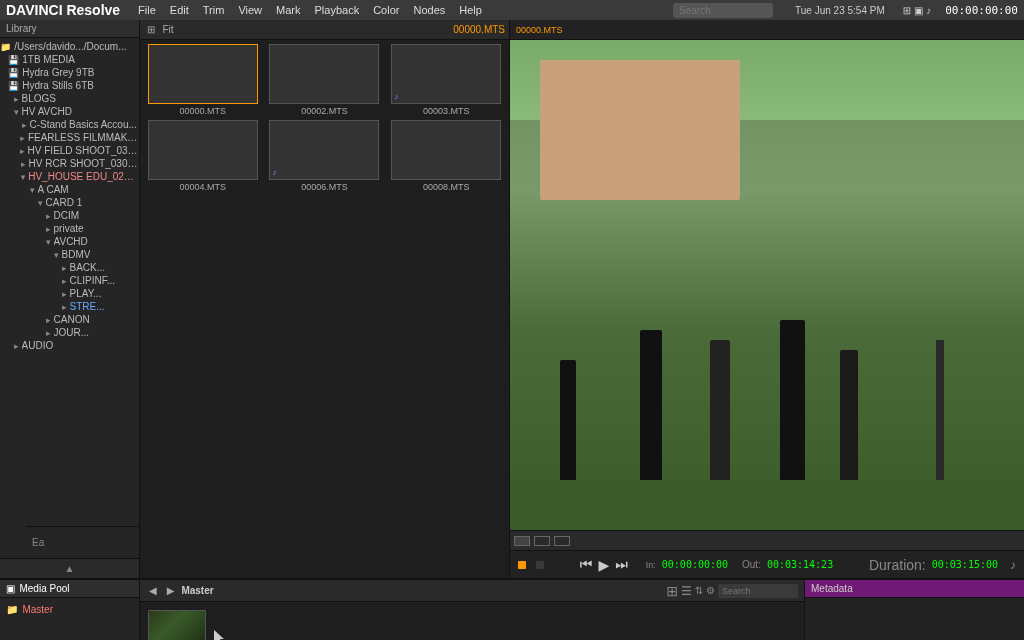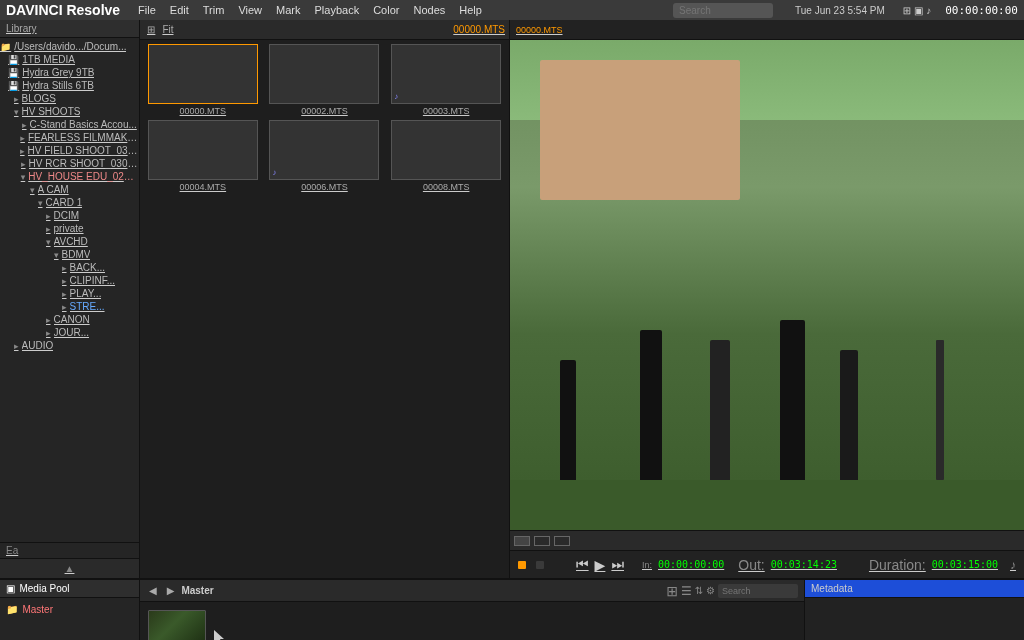--- a/index.html
+++ b/index.html
@@ -53,21 +53,20 @@
       font-size: 10px;
       color: #ccc;
       margin-left: 4px;
     }
 
     
     #main-container {
       display: flex;
       flex-direction: row;
       height: calc(640px - 20px - 30px - 32px);
-      text-decoration: underline;
       
     }
 
     
     #left-panel {
       width: 140px;
       background: #252525;
       border-right: 1px solid #111;
       display: flex;
       flex-direction: column;
@@ -395,21 +394,21 @@
 
     
     #metadata-panel {
       width: 220px;
       background: #222;
       border-left: 1px solid #111;
       display: flex;
       flex-direction: column;
     }
     #metadata-panel .meta-header {
-      background: #1d4ed8;
+      background: #701a75;
       padding: 3px 6px;
       font-size: 10px;
       color: #ccc;
       border-bottom: 1px solid #111;
     }
     #metadata-panel .meta-content {
       flex: 1;
       display: flex;
       flex-direction: column;
       align-items: center;
@@ -474,21 +473,21 @@
         <span class="label">Hydra Stills 6TB</span>
       </div>
       <div class="tree-item">
         <span class="indent" style="width:14px"></span>
         <span class="icon">▸</span>
         <span class="label">BLOGS</span>
       </div>
       <div class="tree-item">
         <span class="indent" style="width:14px"></span>
         <span class="icon">▾</span>
-        <span class="label">HV SHOOTS</span>
+        <span class="label">HV AVCHD</span>
       </div>
       <div class="tree-item">
         <span class="indent" style="width:22px"></span>
         <span class="icon">▸</span>
         <span class="label">C-Stand Basics Accou...</span>
       </div>
       <div class="tree-item">
         <span class="indent" style="width:22px"></span>
         <span class="icon">▸</span>
         <span class="label">FEARLESS FILMMAKERS</span>
@@ -568,21 +567,21 @@
         <span class="icon">▸</span>
         <span class="label">JOUR...</span>
       </div>
       <div class="tree-item">
         <span class="indent" style="width:14px"></span>
         <span class="icon">▸</span>
         <span class="label">AUDIO</span>
       </div>
     </div>
 
-    <div style="padding:2px 6px; font-size:10px; color:#888; border-top:1px solid #111;">Ea</div>
+    <div style="padding:10px 6px; font-size:10px; color:#888; border-top:1px solid #111;margin-left:26px;">Ea</div>
     <div style="height:20px; background:#2a2a2a; display:flex; align-items:center; justify-content:center; border-top:1px solid #111;">
       <span style="font-size:10px; color:#888;">▲</span>
     </div>
   </div>
 
   <div id="center-top">
 
     <div id="clip-browser">
       <div class="browser-toolbar">
         <span class="tb-btn">⊞</span>
@@ -662,21 +661,21 @@
 
         <div style="width:8px; height:8px; background:#f90; border-radius:1px; margin-right:4px;"></div>
         <div style="width:8px; height:8px; background:#3a3a3a; border-radius:1px;"></div>
 
         <span style="margin-left:auto; font-size:14px; color:#ccc; cursor:pointer;">⏮</span>
         <span class="play-btn">▶</span>
         <span style="font-size:14px; color:#ccc; cursor:pointer;">⏭</span>
 
         <span style="margin-left:12px; font-size:9px; color:#888;">In:</span>
         <span class="timecode-display">00:00:00:00</span>
-        <span style="font-size:14px; color:#888; margin-left:8px;">Out:</span>
+        <span style="font-size:10px; color:#888; margin-left:8px;">Out:</span>
         <span class="timecode-display">00:03:14:23</span>
 
         <span style="margin-left:auto; font-size:14px; color:#888;">Duration:</span>
         <span class="timecode-display">00:03:15:00</span>
         <span style="font-size:12px; color:#888; margin-left:6px; cursor:pointer;">♪</span>
       </div>
     </div>
 
   </div>
 </div>

